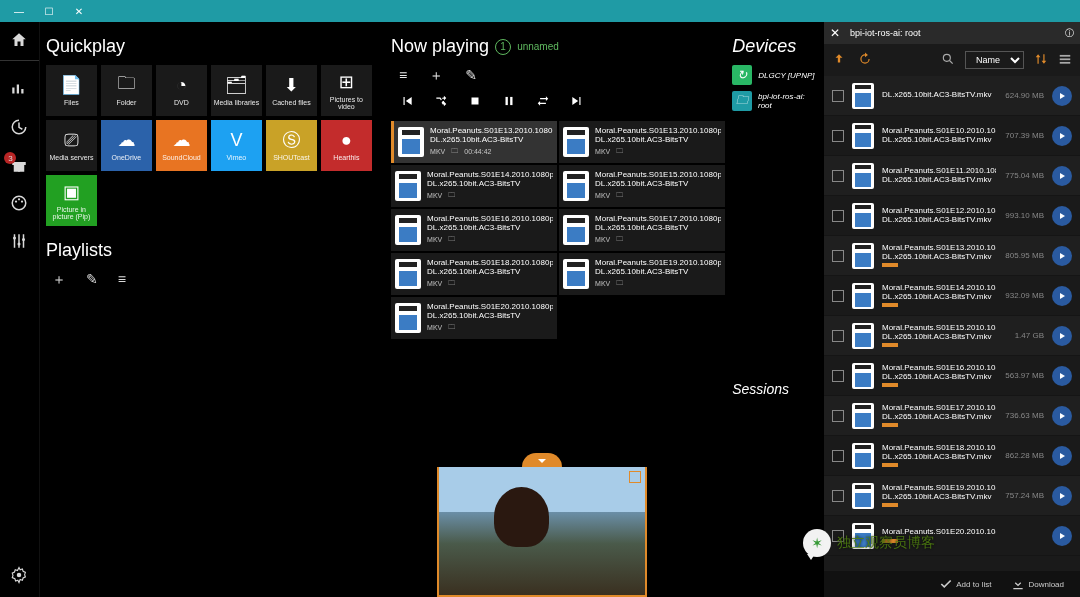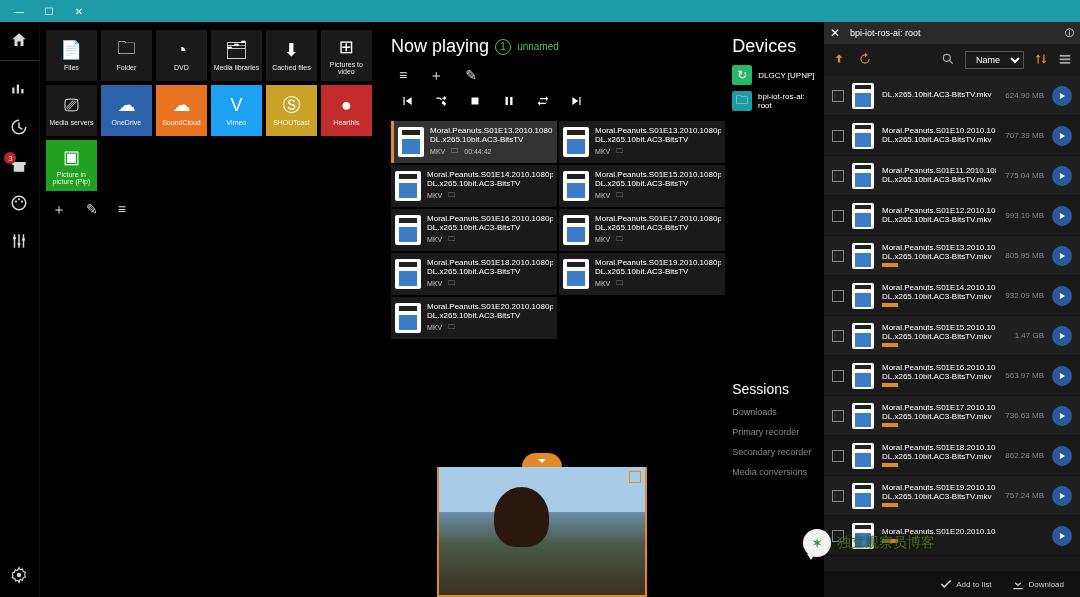--- a/index.html
+++ b/index.html
@@ -49,21 +49,21 @@
 .track { width: 166px; height: 42px; background: #1a1a1a; display:flex; align-items:center; gap:6px; padding: 2px 4px; position: relative; }
 .track.sel { background: #333; border-left: 3px solid #e08a2a; }
 .track-icon { width: 26px; height: 30px; background:#fff; border-radius:2px; display:flex; align-items:flex-end; justify-content:center; position:relative; flex-shrink:0; }
 .track-icon::before { content:""; position:absolute; top:3px; left:4px; width:18px; height:5px; background:#222; }
 .track-icon::after { content:""; width:18px; height:15px; background:#3b7cc4; margin-bottom:3px; }
 .track-info { flex:1; overflow:hidden; }
 .track-name { font-size: 8px; line-height: 1.1; }
 .track-meta { display:flex; gap: 6px; font-size: 7px; opacity: 0.7; margin-top: 2px; align-items:center; }
 .track-meta .fmt { }
 
-.right-col { width: 96px; padding: 8px 4px; }
+.right-col { width: 96px; padding: 8px 4px; font-style: italic; }
 .devices-list { margin-top: 6px; }
 .dev { display:flex; align-items:center; gap:6px; margin-bottom: 6px; }
 .dev-ico { width:20px; height:20px; background:#29b765; border-radius:2px; display:flex; align-items:center; justify-content:center; font-size:12px; }
 .dev-ico.folder { background:#1f9ba5; }
 .dev-label { font-size: 8px; }
 
 .sessions-title { font-size: 14px; font-weight: 300; margin-top: 270px; }
 .sessions-list div { font-size: 9px; color:#888; margin-top: 10px; }
 
 .browser { width: 256px; background: #1a1a1a; display:flex; flex-direction:column; }
@@ -175,20 +175,21 @@
     </div>
     <div class="icon bottom">
       <svg viewBox="0 0 24 24">
           <circle cx="12" cy="12" r="3"></circle>
           <path d="M12 2l1.5 3 3-1 1 3 3 1.5-1 3 1 3-3 1.5-1 3-3-1L12 22l-1.5-3-3 1-1-3L3 15.5l1-3-1-3L6 8l1-3 3 1z" fill="none" stroke="#fff" stroke-width="1.5"></path>
         </svg>
     </div>
   </div>
 
   <div class="left-col">
+    <div class="section-title">Quickplay</div>
     <div class="tile-grid" id="tiles">
         <div class="tile ">
           <div class="tile-glyph">📄</div>
           <div class="tile-label">Files</div>
         </div>
         <div class="tile ">
           <div class="tile-glyph">🗀</div>
           <div class="tile-label">Folder</div>
         </div>
         <div class="tile ">
@@ -230,20 +231,21 @@
         <div class="tile red">
           <div class="tile-glyph">●</div>
           <div class="tile-label">Hearthis</div>
         </div>
         <div class="tile green">
           <div class="tile-glyph">▣</div>
           <div class="tile-label">Picture in picture (Pip)</div>
         </div>
       </div>
 
+    <div class="section-title" style="margin-top:14px;">Playlists</div>
     <div class="playlist-tools">
       <span>＋</span>
       <span>✎</span>
       <span>≡</span>
     </div>
   </div>
 
   <div class="mid-col">
     <div class="np-title section-title">
       <span>Now playing</span>
@@ -389,26 +391,20 @@
         <div class="dev">
           <div class="dev-ico ">↻</div>
           <div class="dev-label">DLGCY [UPNP]</div>
         </div>
         <div class="dev">
           <div class="dev-ico folder">🗀</div>
           <div class="dev-label">bpi-iot-ros-ai: root</div>
         </div>
       </div>
     <div class="sessions-title">Sessions</div>
-    <div class="sessions-list" id="sessions">
-        <div>Downloads</div>
-        <div>Primary recorder</div>
-        <div>Secondary recorder</div>
-        <div>Media conversions</div>
-      </div>
   </div>
 
   <div class="browser">
     <div class="browser-head">
       <span class="x">✕</span>
       <span>bpi-iot-ros-ai: root</span>
       <span style="flex:1"></span>
       <span>ⓘ</span>
     </div>
     <div class="browser-toolbar">

